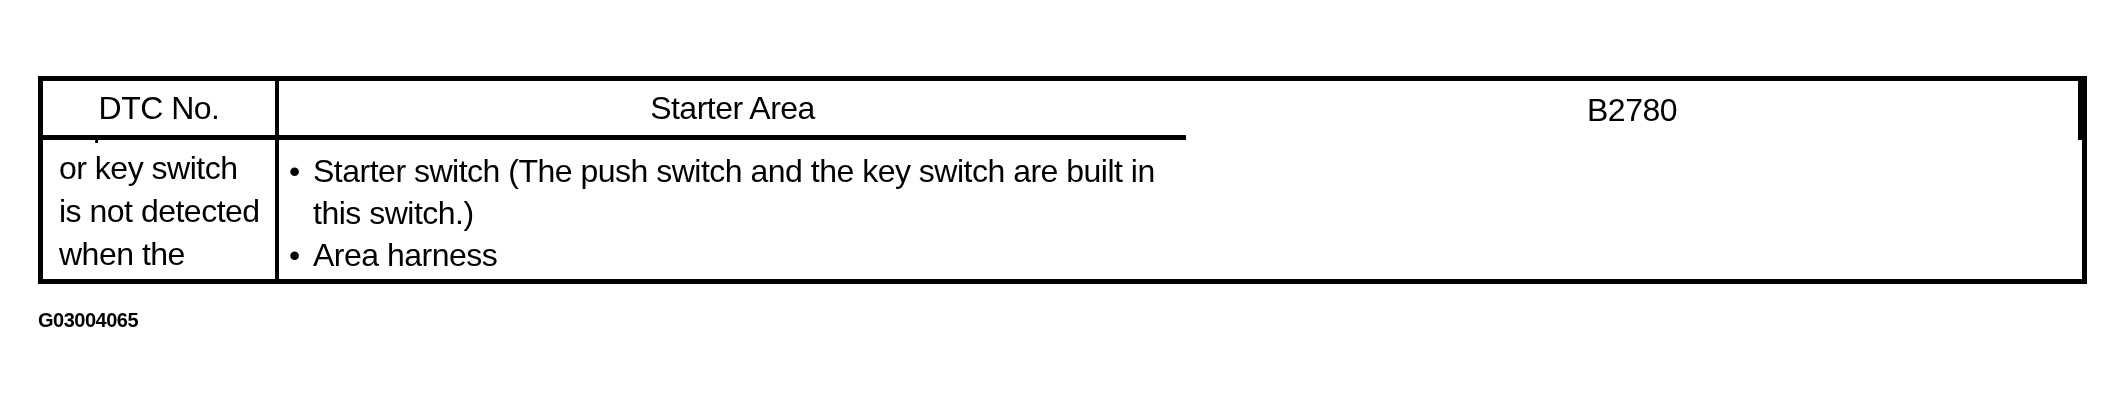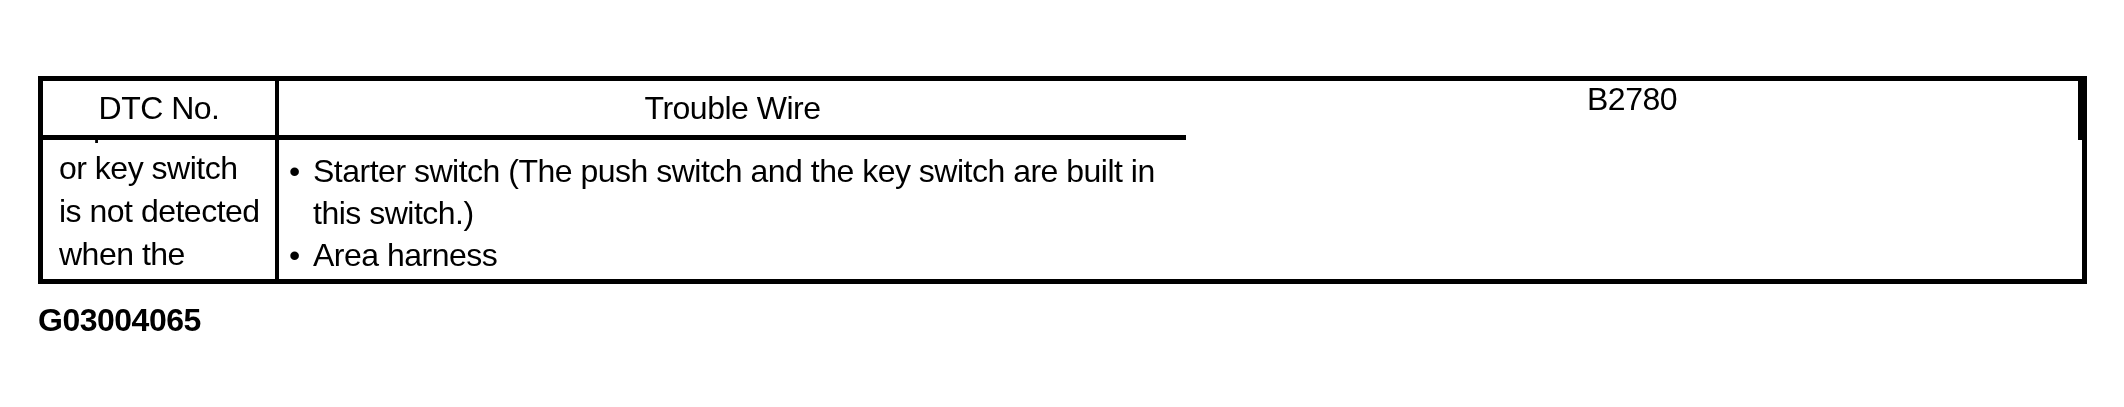--- a/index.html
+++ b/index.html
@@ -44,20 +44,21 @@
     border-right: 4px solid #000000;
   }
   .cell.header {
     border-bottom: 5px solid #000000;
     display: flex;
     align-items: center;
     justify-content: center;
   }
   .cell.body-dtc {
     display: flex;
+    align-items: center;
     justify-content: center;
   }
   .cell.body-cond {
     display: flex;
     align-items: center;
     padding: 4px 8px 0 16px;
     justify-content: center;
   }
   .cond-text {
     white-space: pre-line;
@@ -77,38 +78,38 @@
     text-align: left;
   }
   .bullet-text {
     white-space: pre-line;
     flex: 1 1 auto;
   }
   .figure-id {
     position: absolute;
     left: 38px;
     top: 302px;
-    font-size: 32px;
+    font-size: 20px;
     font-weight: 700;
     letter-spacing: -0.5px;
     line-height: 36px;
   }
 </style>
 </head>
 <body>
 
 <div class="page">
 
   <div class="dtc-table">
 
     <div class="cell header v-div">
       <span>DTC No.</span>
     </div>
     <div class="cell header">
-      <span>Trouble Wire</span>
+      <span>Starter Area</span>
     </div>
 
     <div class="cell body-dtc v-div">
       <span>B2780</span>
     </div>
 
     <div class="cell body-cond v-div">
       <div class="cond-text">”On” condition of push switch or key switch is not detected
 when the starter switch is on.</div>
     </div>

